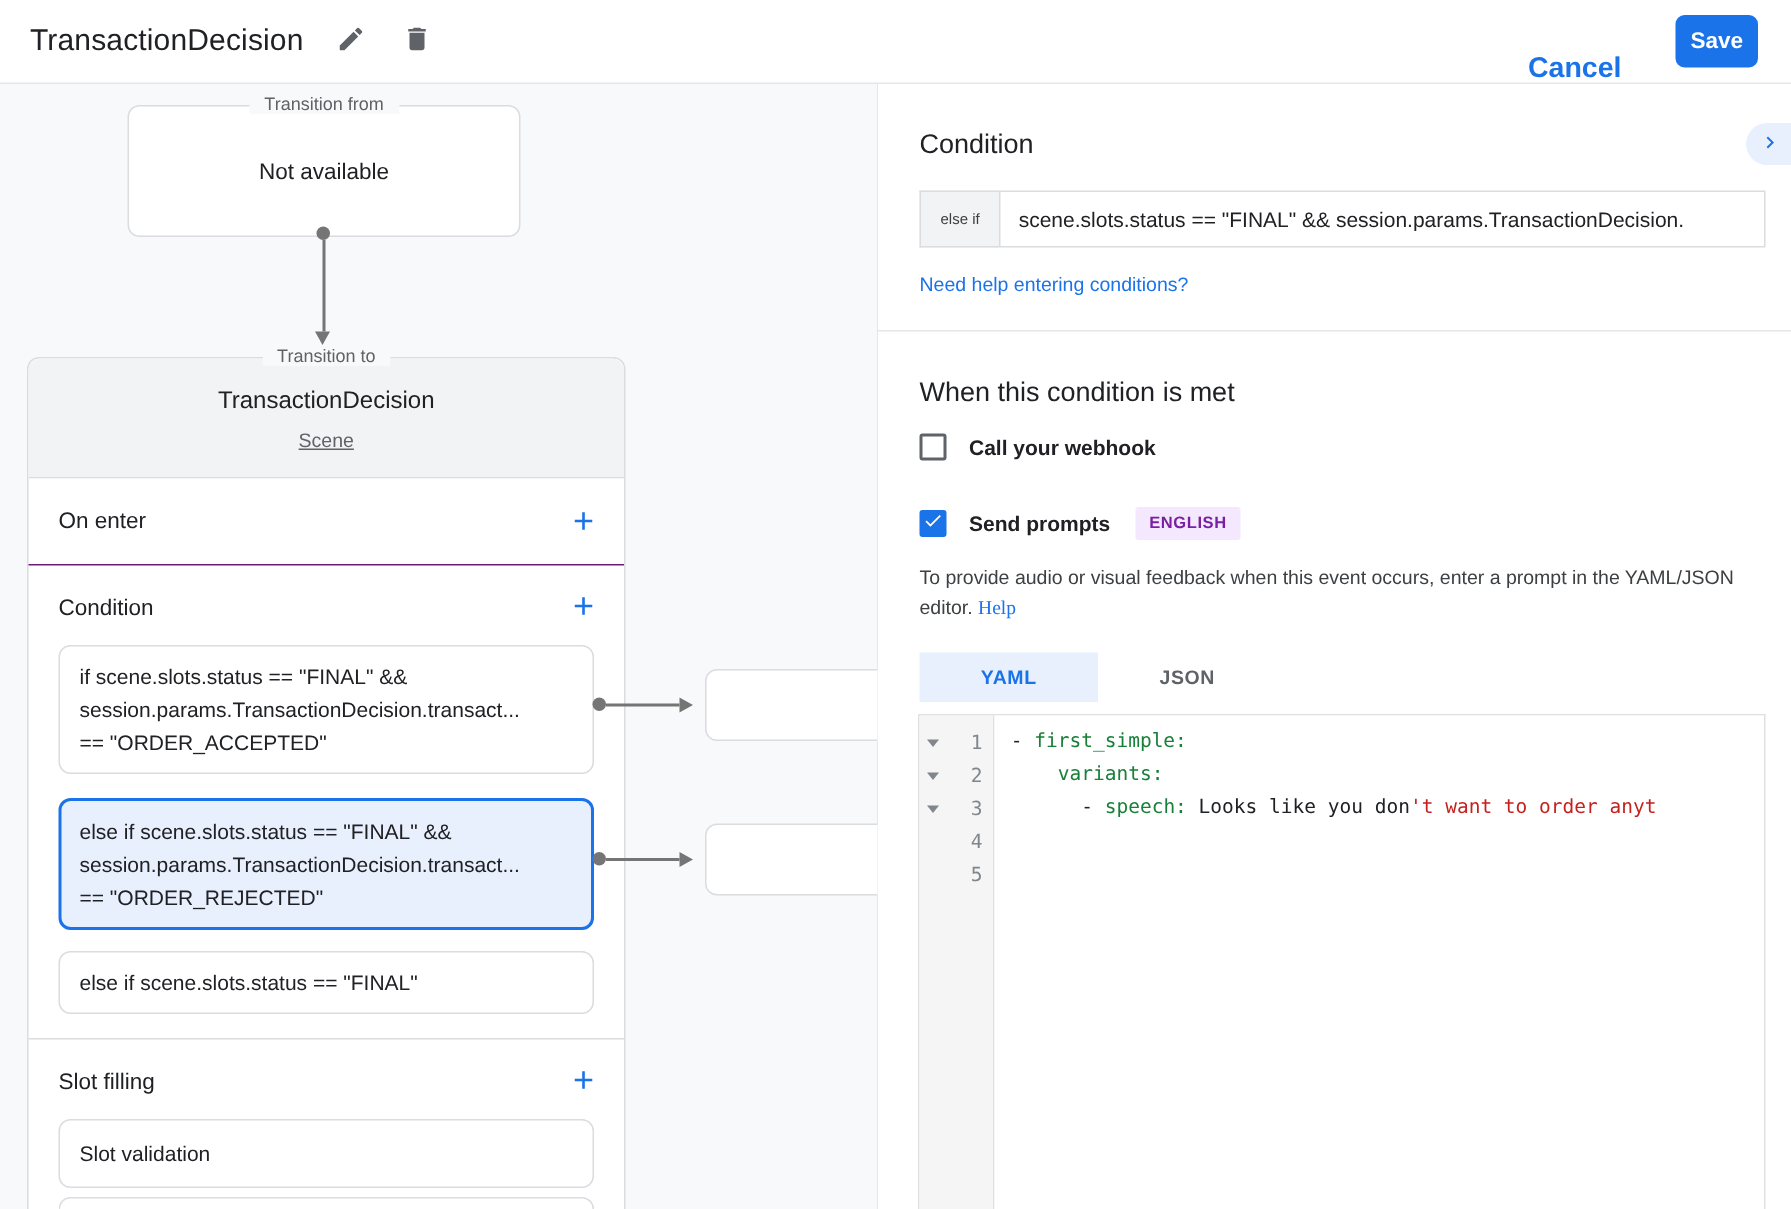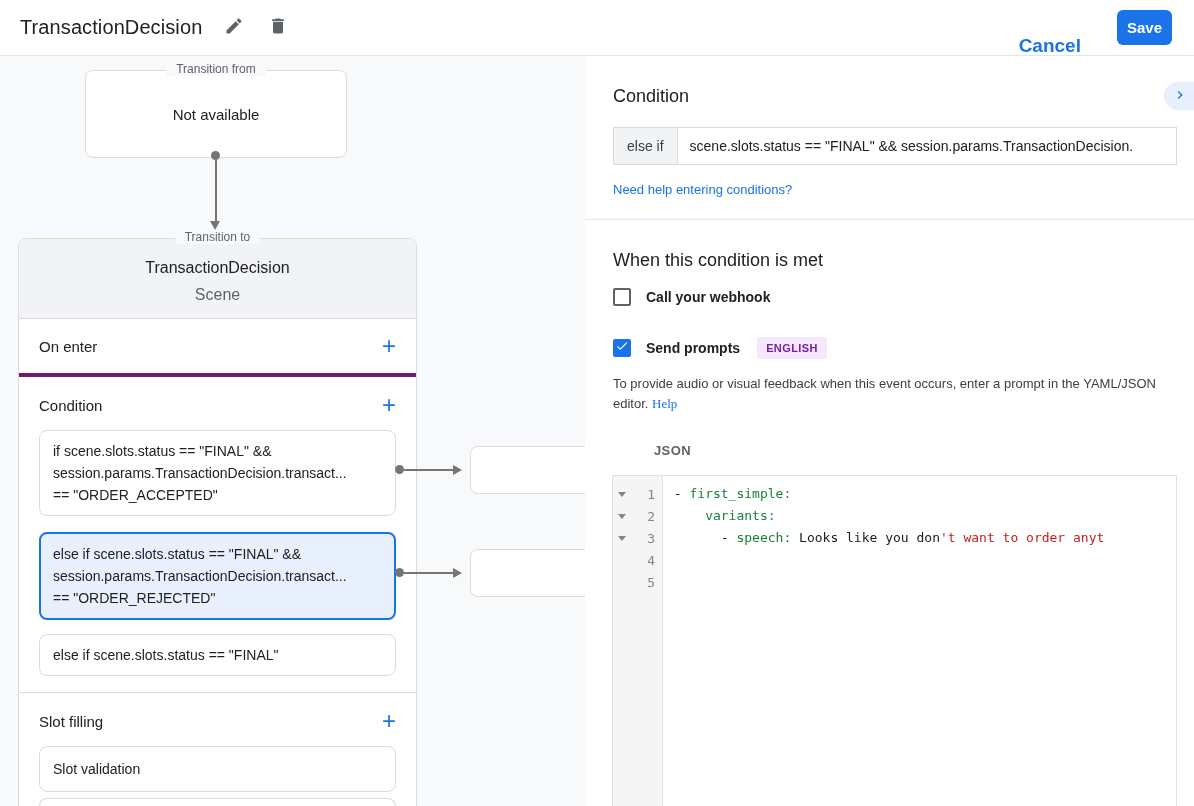--- a/index.html
+++ b/index.html
@@ -36,23 +36,23 @@
   .arrow-down { position:absolute; width:0; height:0; border-left:5px solid transparent;
                 border-right:5px solid transparent; border-top:9px solid #757575; }
   .arrow-right { position:absolute; width:0; height:0; border-top:5px solid transparent;
                  border-bottom:5px solid transparent; border-left:9px solid #757575; }
 
   .scene-card { position:absolute; left:18px; top:182px; width:399px; height:640px;
                 background:#fff; border:1px solid #dadce0; border-radius:8px; }
   .scene-head { height:80px; background:#f1f3f4; border-bottom:1px solid #dadce0;
                 border-radius:8px 8px 0 0; text-align:center; padding-top:20px; }
   .scene-title { font-size:16px; color:#202124; }
-  .scene-sub { font-size:16px; color:#5f6368; margin-top:9px; }
+  .scene-sub { font-size:13px; color:#5f6368; margin-top:9px;text-decoration:underline; }
   .sec-row { display:flex; align-items:center; justify-content:space-between;
-             height:58px; padding:0 20px; border-bottom:4px solid #701a75; font-size:15px; }
+             height:58px; padding:0 20px; border-bottom:1px solid #701a75; font-size:15px; }
   .add-btn { background:none; border:none; color:#1a73e8; font-size:24px; font-weight:400;
              line-height:20px; cursor:pointer; font-family:inherit; }
   .section { border-bottom:1px solid #dadce0; padding:16px 0 16px; }
   .section.last { border-bottom:none; padding-bottom:0; }
   .sec-head { display:flex; align-items:center; justify-content:space-between;
               padding:0 20px; font-size:15px; height:24px; margin-bottom:13px; }
   .cond-card { margin:0 20px 16px; background:#fff; border:1px solid #dadce0; border-radius:8px;
                padding:9px 13px; font-size:14px; line-height:22px; color:#202124; cursor:pointer; }
   .cond-card.selected { border:2px solid #1a73e8; background:#e8f0fe; padding:9px 12px; margin-bottom:14px; }
   .slot-card { margin:0 20px 6px; background:#fff; border:1px solid #dadce0; border-radius:8px;
@@ -63,21 +63,21 @@
 
   
   .panel { position:absolute; left:585px; top:56px; width:609px; height:750px; background:#fff;
            padding:30px 17px 0 28px; }
   .panel-title { font-size:18px; font-weight:400; color:#202124; }
   .chev-btn { position:absolute; right:0; top:26px; width:30px; height:28px; background:#e8f0fe;
               border:none; border-radius:14px 0 0 14px; cursor:pointer; display:flex;
               align-items:center; padding-left:8px; }
   .cond-row { display:flex; margin-top:20px; height:38px; }
   .else-chip { background:#f1f3f4; border:1px solid #dadce0; border-right:none;
-               display:flex; align-items:center; padding:0 13px; font-size:14px; color:#3c4043; }
+               display:flex; align-items:center; padding:0 13px; font-size:10px; color:#3c4043; }
   .cond-input { flex:1; border:1px solid #dadce0; padding:0 12px; font-size:14px; color:#202124;
                 font-family:inherit; background:#fff; outline:none; border-radius:0; }
   .link { display:inline-block; margin-top:17px; font-size:13px; color:#1a73e8;
           text-decoration:none; cursor:pointer; }
   .divider { height:1px; background:#e4e6e8; margin:21px 0 0 -28px; width:609px; }
   .when-title { margin-top:30px; font-size:18px; font-weight:400; }
   .check-row { display:flex; align-items:center; margin-top:17px; }
   .check-row.second { margin-top:31px; }
   .checkbox { width:18px; height:18px; border:2px solid #5f6368; border-radius:2px;
               background:#fff; cursor:pointer; flex:none; }
@@ -239,20 +239,21 @@
       <span class="check-label">Send prompts</span>
       <span class="lang-badge">ENGLISH</span>
     </div>
 
     <p class="feedback">
       <span>To provide audio or visual feedback when this event occurs, enter a prompt in the YAML/JSON editor.</span>
       <a>Help</a>
     </p>
 
     <div class="tabs">
+      <button class="tab active">YAML</button>
       <button class="tab inactive">JSON</button>
     </div>
 
     <div class="editor">
       <div class="gutter">
         <div class="gut-row">
           <span class="fold"></span>
           <span>1</span>
         </div>
         <div class="gut-row">

